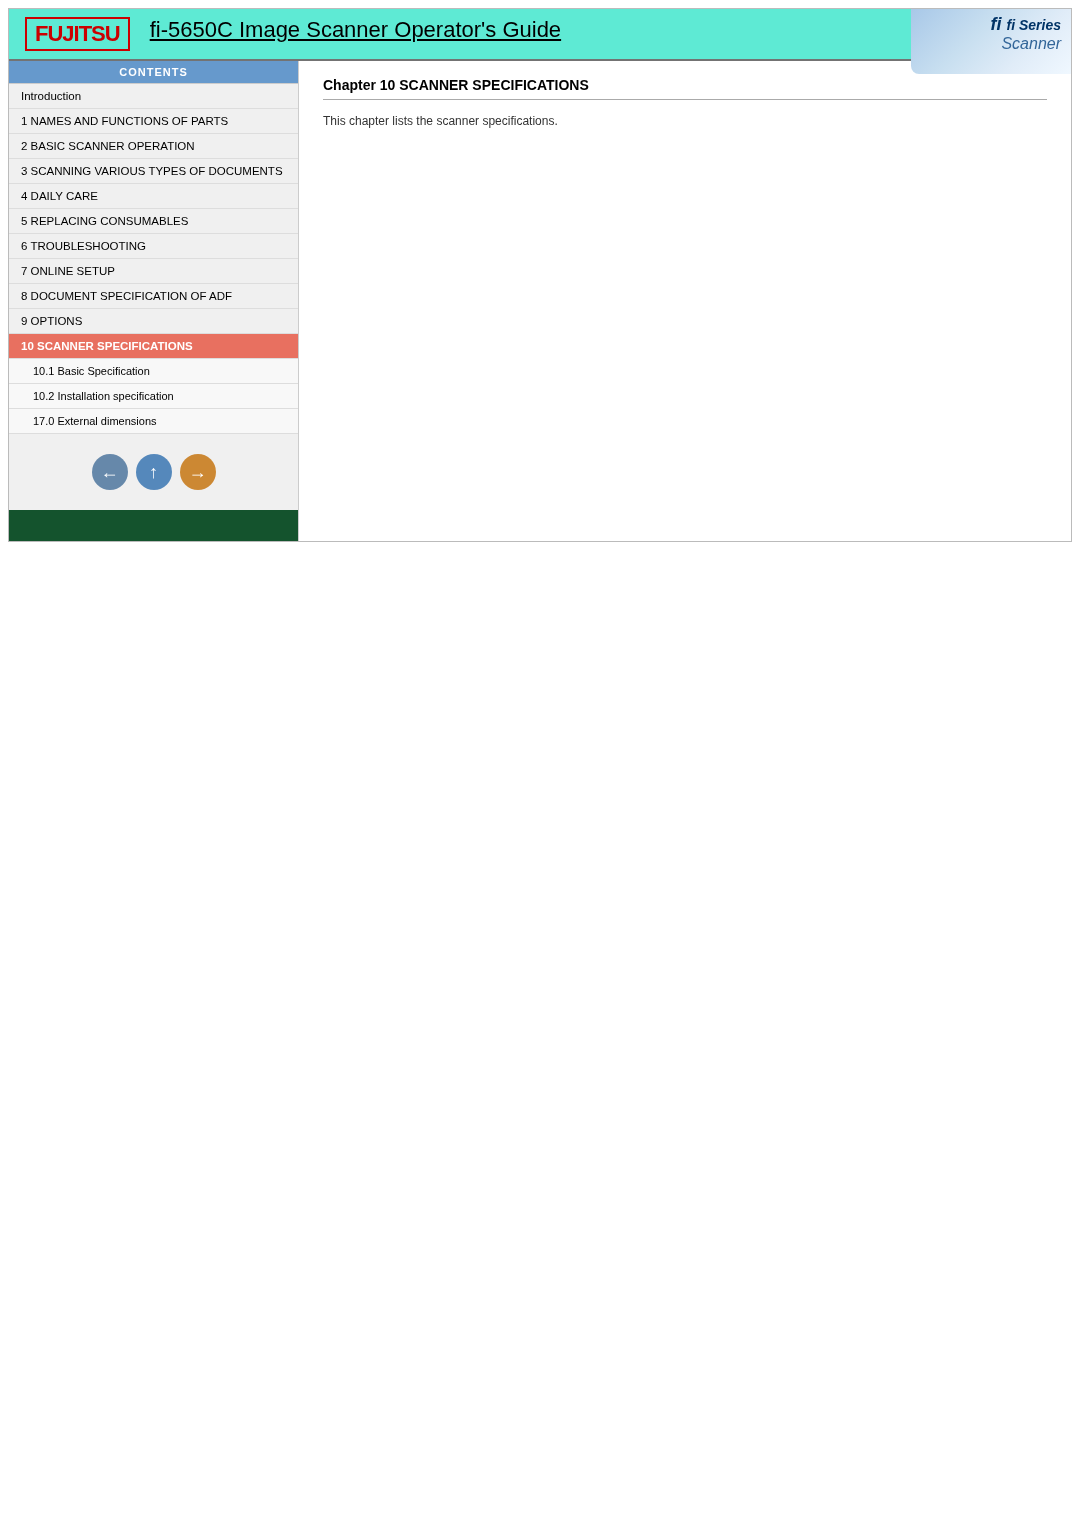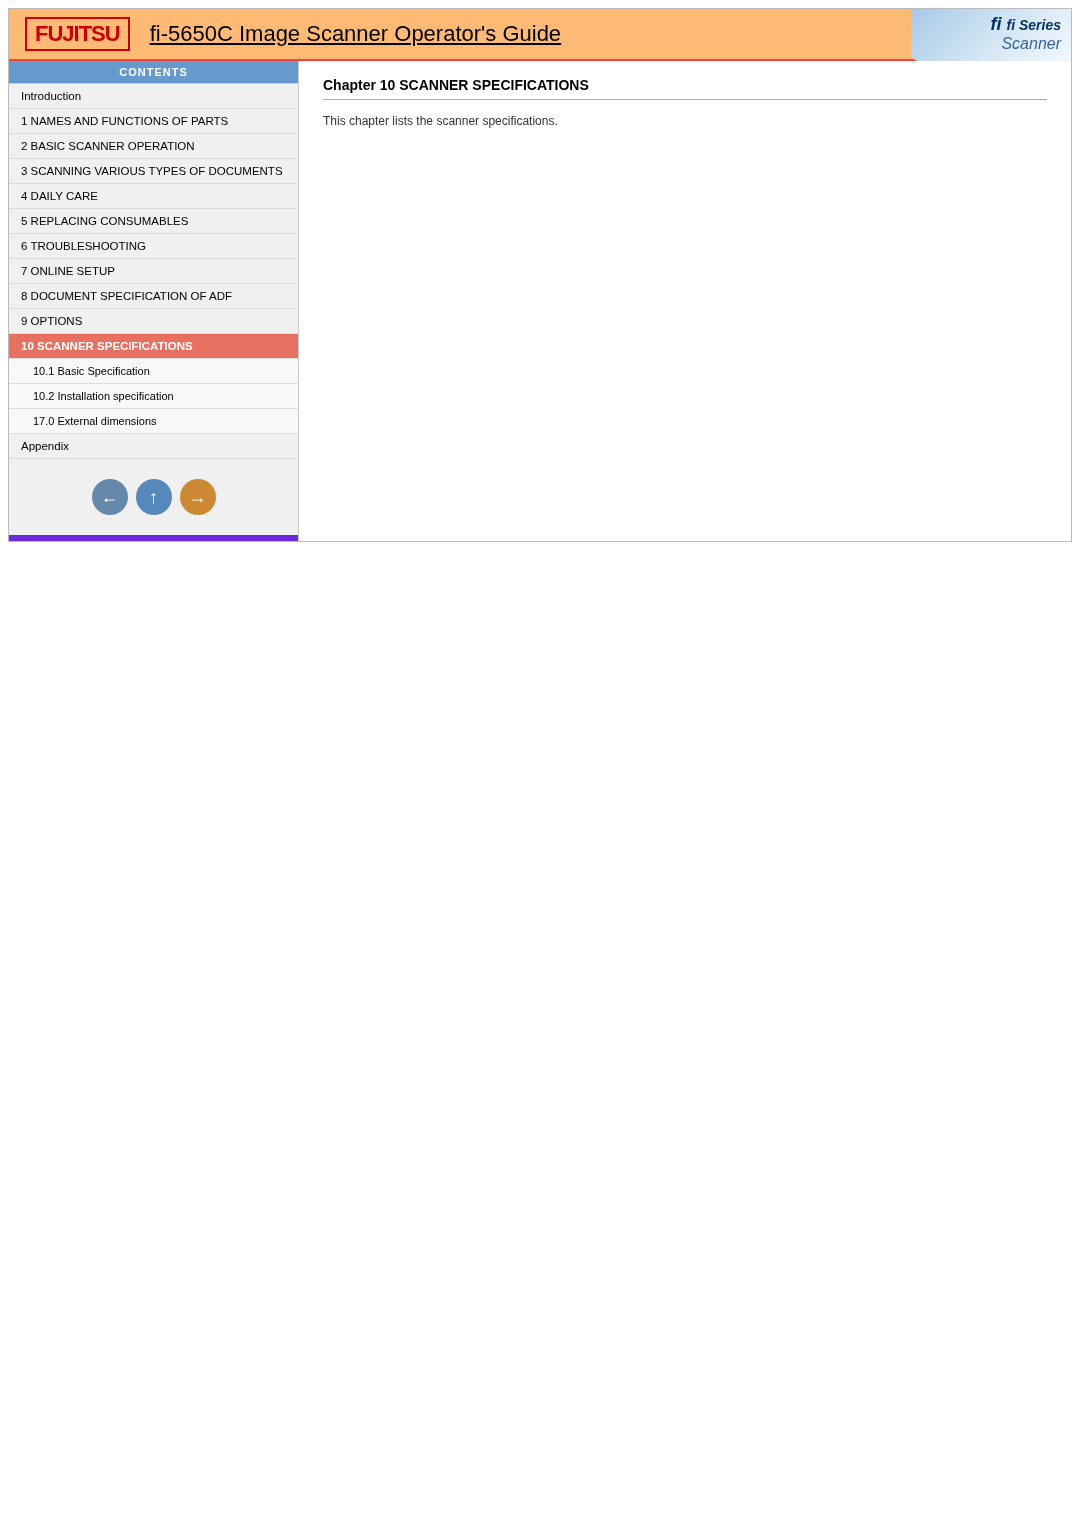--- a/index.html
+++ b/index.html
@@ -8,24 +8,23 @@
       font-size: 12px;
       background: #fff;
       color: #000;
       width: 1080px;
       min-height: 1528px;
     }
 
     
     .header {
       display: flex;
-      align-items: center;
-      border-bottom: 2px solid #ef4444;
+      border-bottom: 2px solid #737373;
       padding: 8px 16px;
-      background: #fdba74;
+      background: #5eead4;
       position: relative;
     }
     .header-logo {
       display: flex;
       align-items: center;
       margin-right: 20px;
     }
     .fujitsu-logo {
       font-size: 22px;
       font-weight: bold;
@@ -42,21 +41,21 @@
       font-weight: normal;
       color: #000;
       flex: 1;
       text-decoration: underline;
     }
     .fi-series-badge {
       position: absolute;
       right: 0;
       top: 0;
       width: 160px;
-      height: 52px;
+      height: 65px;
       overflow: hidden;
     }
     .fi-series-inner {
       background: linear-gradient(135deg, #a8c8e8 0%, #c8dff0 40%, #e0ecf8 70%, #f0f8ff 100%);
       width: 100%;
       height: 100%;
       display: flex;
       flex-direction: column;
       align-items: flex-end;
       justify-content: flex-start;
@@ -82,21 +81,21 @@
       display: flex;
       align-items: flex-start;
       padding: 0;
     }
 
     
     .sidebar {
       width: 290px;
       min-width: 290px;
       border-right: 1px solid #ccc;
-      background: #6d28d9;
+      background: #14532d;
       min-height: 480px;
     }
     .sidebar-contents-header {
       background: #6699cc;
       color: #fff;
       font-size: 11px;
       font-weight: bold;
       text-align: center;
       padding: 5px 8px;
       letter-spacing: 1px;
@@ -246,23 +245,20 @@
         <span>10 SCANNER SPECIFICATIONS</span>
       </a>
       <a class="sidebar-item sub">
         <span>10.1 Basic Specification</span>
       </a>
       <a class="sidebar-item sub">
         <span>10.2 Installation specification</span>
       </a>
       <a class="sidebar-item sub">
         <span>17.0 External dimensions</span>
-      </a>
-      <a class="sidebar-item">
-        <span>Appendix</span>
       </a>
 
       <div class="nav-buttons">
         <button class="nav-btn nav-btn-back" title="Back">
           <span>←</span>
         </button>
         <button class="nav-btn nav-btn-up" title="Up">
           <span>↑</span>
         </button>
         <button class="nav-btn nav-btn-fwd" title="Forward">

